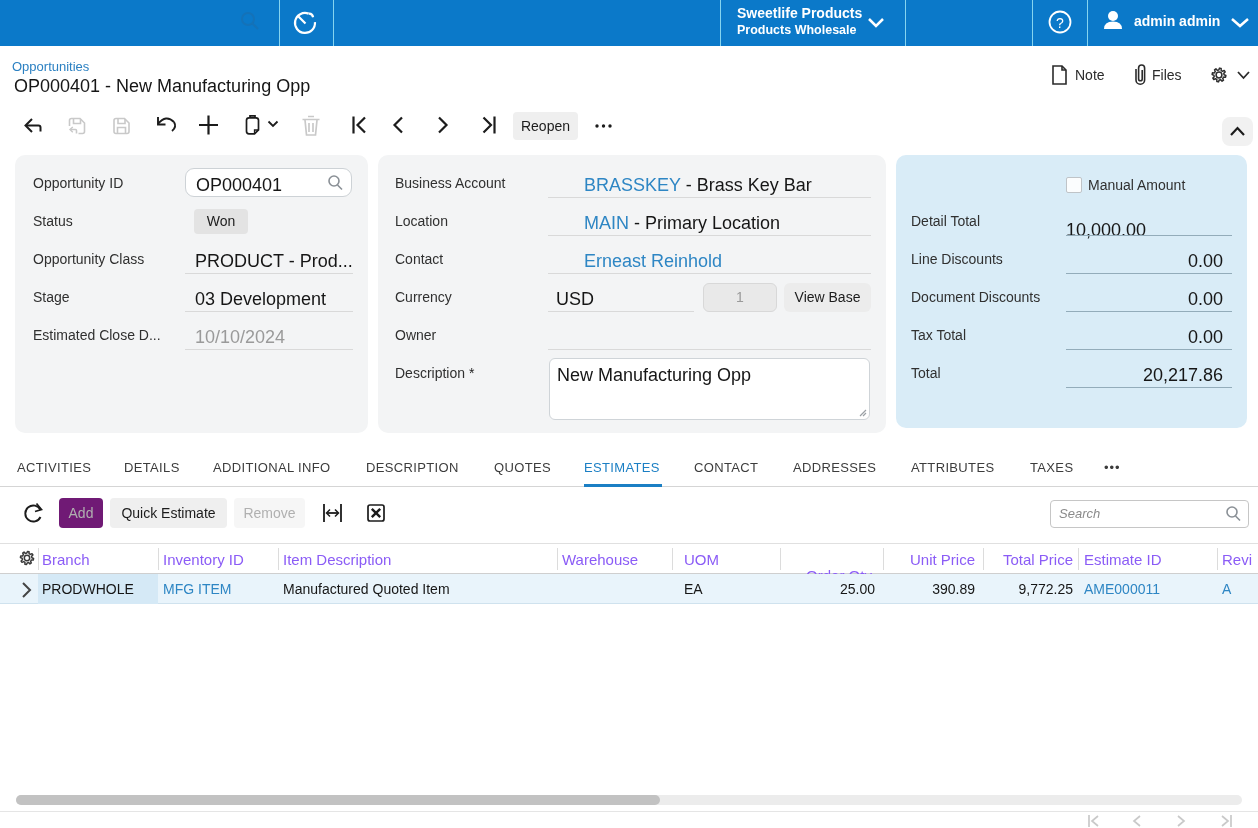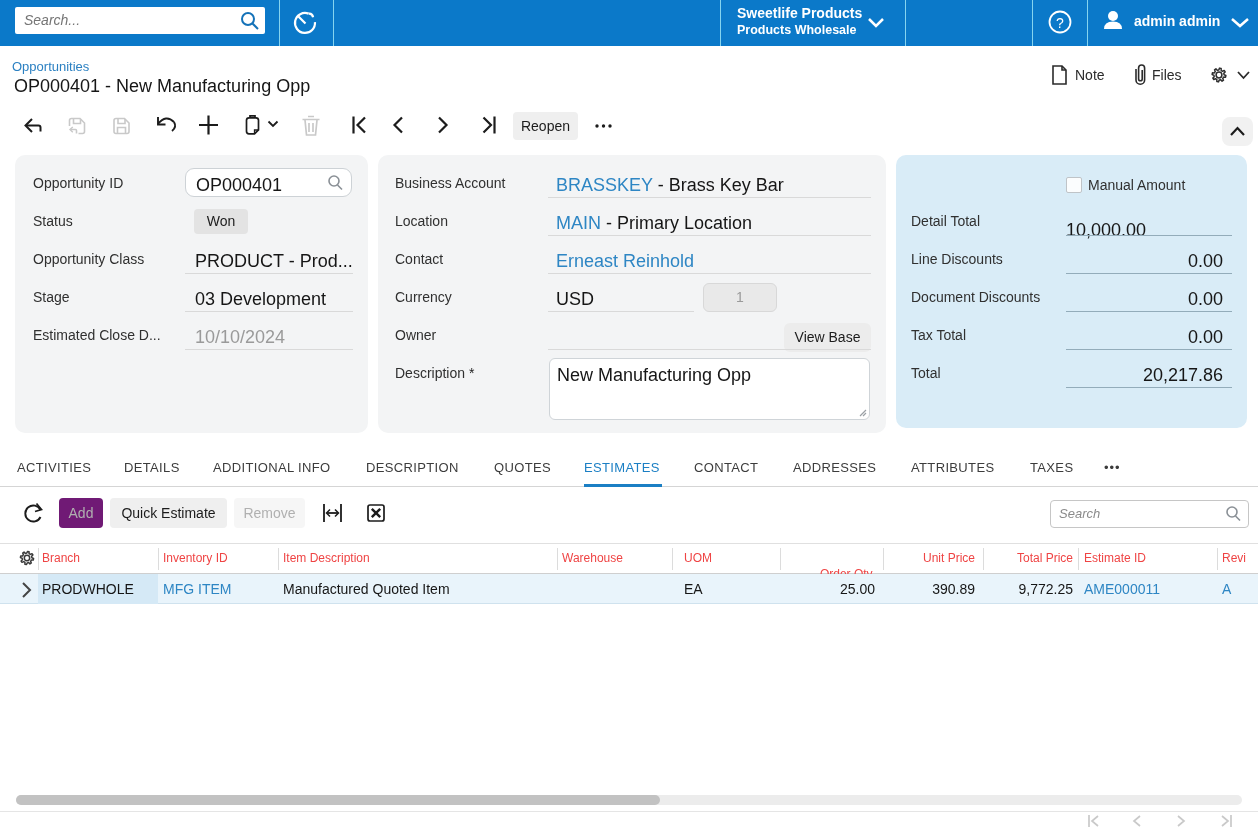--- a/index.html
+++ b/index.html
@@ -20,48 +20,45 @@
   #collapse{position:absolute;left:1222px;top:117px;width:31px;height:29px;background:#f1f1f1;border-radius:8px;}
   
   .panel{position:absolute;top:155px;background:#f3f4f5;border-radius:10px;}
   #p1{left:15px;width:353px;height:278px;}
   #p2{left:378px;width:508px;height:278px;}
   #p3{left:896px;width:351px;height:273px;background:#d9ecf7;}
   .lbl{position:absolute;font-size:14px;color:#303030;white-space:nowrap;}
   .val{position:absolute;font-size:18px;color:#161616;white-space:nowrap;}
   .ul{position:absolute;height:1px;background:#d9d9d9;}
   .ulb{position:absolute;height:1px;background:#93acba;}
-  a.lnk{color:#2e86c4;text-decoration:none;}
+  a.lnk{color:#2e86c4;text-decoration:none;margin-left:28px;}
   
   #tabs{position:absolute;left:0;top:486px;width:1258px;height:1px;background:#d5d5d5;}
   .tab{position:absolute;top:460px;font-size:13px;color:#3c3c3c;letter-spacing:.35px;}
   .tab.active{color:#1b7fc4;}
   #tabline{position:absolute;left:584px;top:484px;width:78px;height:3px;background:#1b7fc4;}
   
   .gchip{position:absolute;top:498px;height:30px;border-radius:4px;font-size:14px;line-height:30px;text-align:center;}
   #gsearch{position:absolute;left:1050px;top:500px;width:197px;height:26px;border:1px solid #c6c6c6;border-radius:4px;background:#fff;}
   #gsearch .ph{position:absolute;left:8px;top:5px;font-style:italic;color:#8a8a8a;font-size:13px;}
   
   #ghead{position:absolute;left:0px;top:543px;width:1258px;height:29px;background:#fff;border-top:1px solid #e0e0e0;border-bottom:1px solid #cfcfcf;}
-  .hcol{position:absolute;top:7px;font-size:12px;color:#ef4444;white-space:nowrap;}
+  .hcol{position:absolute;top:7px;font-size:15px;color:#8b5cf6;white-space:nowrap;}
   .hsep{position:absolute;top:4px;width:1px;height:22px;background:#dcdcdc;}
   #grow{position:absolute;left:0px;top:574px;width:1258px;height:29px;background:#e9f4fb;border-bottom:1px solid #cfe2ee;}
   .rcol{position:absolute;top:7px;font-size:14px;color:#161616;white-space:nowrap;}
   #branchcell{position:absolute;left:38px;top:0;width:120px;height:30px;background:#d5e9f6;}
   
   #hscroll{position:absolute;left:16px;top:795px;width:1226px;height:10px;background:#ececec;border-radius:5px;}
   #hthumb{position:absolute;left:0;top:0;width:644px;height:10px;background:#c2c2c2;border-radius:5px;}
   #botline{position:absolute;left:0;top:811px;width:1258px;height:1px;background:#e5e5e5;}
 </style>
 </head>
 <body>
 <div id="topbar">
-  <div id="searchbox">
-      <span class="ph">Search...</span>
-    </div>
   <div class="tb-div" style="left:279px"></div>
   <div class="tb-div" style="left:333px"></div>
   <div class="tb-div" style="left:720px"></div>
   <div class="tb-div" style="left:905px"></div>
   <div class="tb-div" style="left:1032px"></div>
   <div class="tb-div" style="left:1087px"></div>
   <div style="position:absolute;left:737px;top:5px;color:#fff;">
     <div style="font-size:14px;font-weight:bold;line-height:17px;">Sweetlife Products</div>
     <div style="font-size:12.5px;font-weight:bold;line-height:16px;">Products Wholesale</div>
   </div>
@@ -104,21 +101,21 @@
 <div class="lbl" style="left:395px;top:365px;">Description <span style="color:#1c1c1c">*</span></div>
 <div class="val" style="left:556px;top:175px;"><a class="lnk">BRASSKEY</a> - Brass Key Bar</div>
 <div class="ul" style="left:548px;top:197px;width:323px;"></div>
 <div class="val" style="left:556px;top:213px;"><a class="lnk">MAIN</a> - Primary Location</div>
 <div class="ul" style="left:548px;top:235px;width:323px;"></div>
 <div class="val" style="left:556px;top:251px;"><a class="lnk">Erneast Reinhold</a></div>
 <div class="ul" style="left:548px;top:273px;width:323px;"></div>
 <div class="val" style="left:556px;top:289px;">USD</div>
 <div class="ul" style="left:548px;top:311px;width:146px;"></div>
 <div class="abs" style="left:703px;top:283px;width:74px;height:29px;background:#e9e9e9;border:1px solid #d8d8d8;border-radius:6px;box-sizing:border-box;font-size:14px;color:#9a9a9a;text-align:center;line-height:27px;">1</div>
-<div class="abs" style="left:784px;top:283px;width:87px;height:29px;background:#ececec;border-radius:6px;font-size:14px;color:#1c1c1c;text-align:center;line-height:29px;margin-top:40px;">View Base</div>
+<div class="abs" style="left:784px;top:283px;width:87px;height:29px;background:#ececec;border-radius:6px;font-size:14px;color:#1c1c1c;text-align:center;line-height:29px;">View Base</div>
 <div class="ul" style="left:548px;top:349px;width:323px;"></div>
 <div class="abs" style="left:549px;top:358px;width:321px;height:62px;background:#fff;border:1px solid #cfd4d8;border-radius:6px;box-sizing:border-box;"></div>
 <div class="val" style="left:557px;top:365px;">New Manufacturing Opp</div>
 
 <div class="abs" style="left:1066px;top:177px;width:14px;height:14px;background:#fbfdfe;border:1px solid #bfc4c8;border-radius:2px;"></div>
 <div class="lbl" style="left:1088px;top:177px;">Manual Amount</div>
 <div class="lbl" style="left:911px;top:213px;">Detail Total</div>
 <div class="lbl" style="left:911px;top:251px;">Line Discounts</div>
 <div class="lbl" style="left:911px;top:289px;">Document Discounts</div>
 <div class="lbl" style="left:911px;top:327px;">Tax Total</div>

